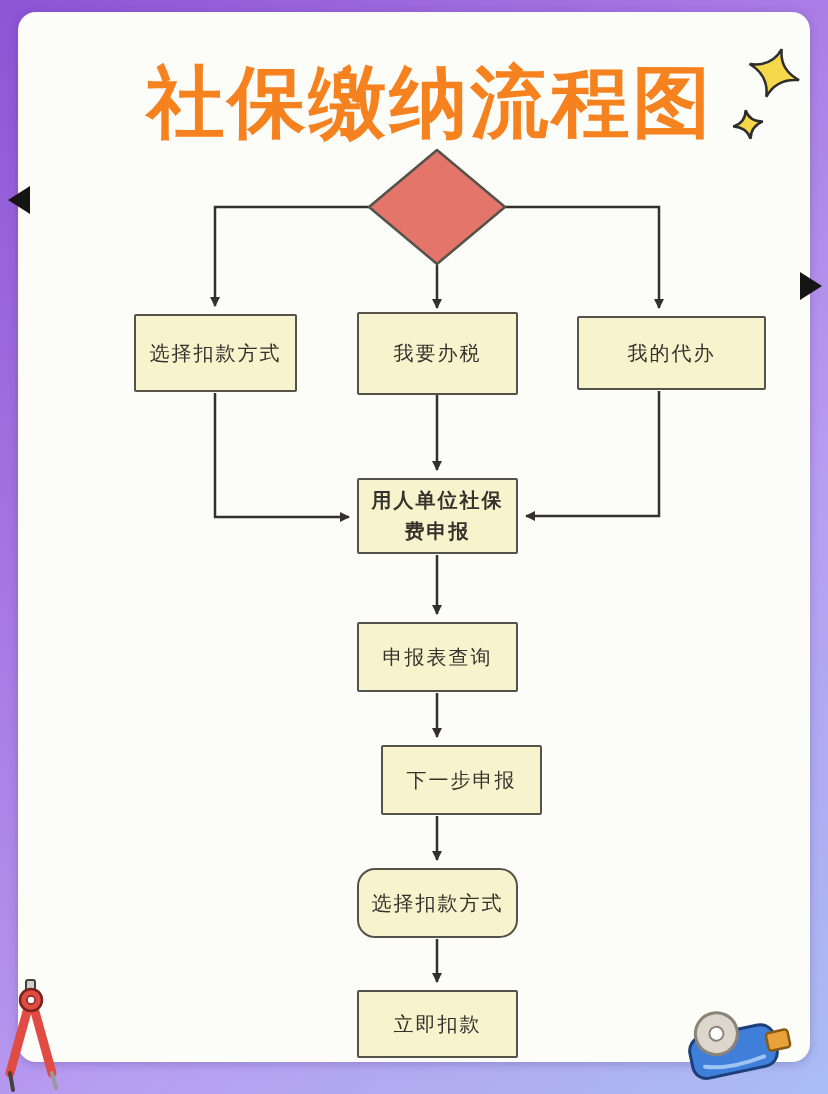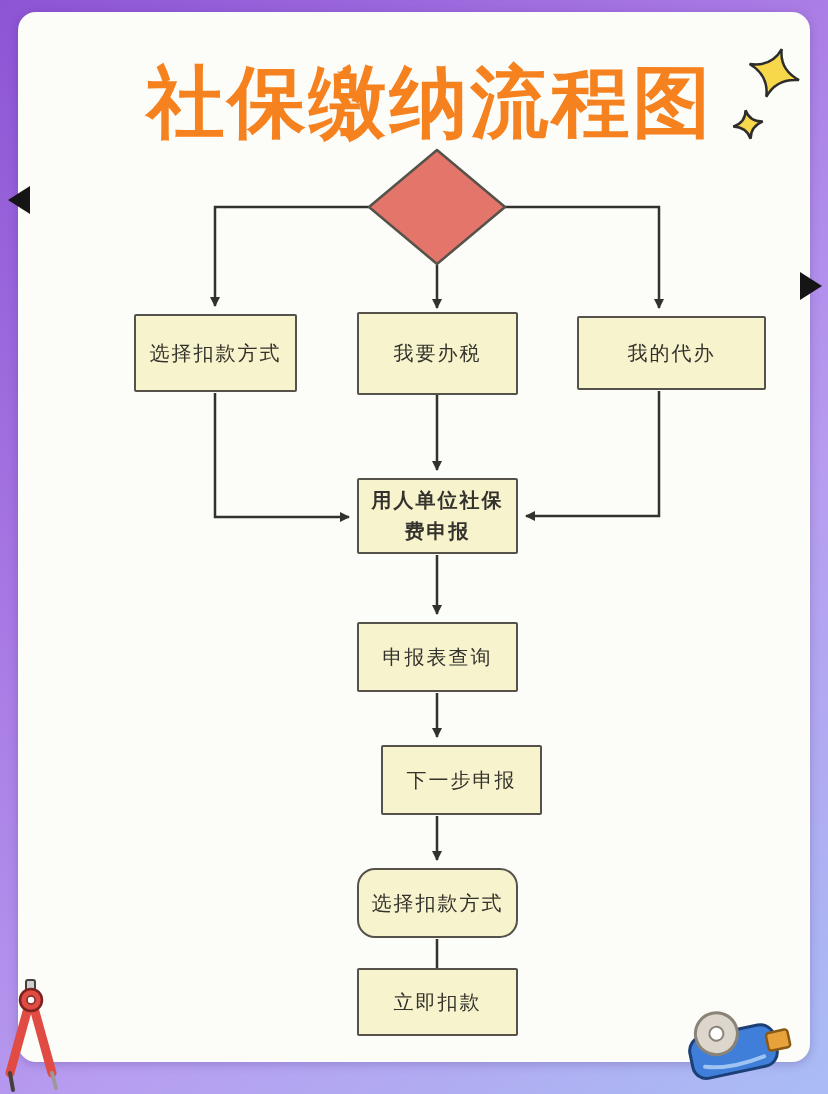--- a/index.html
+++ b/index.html
@@ -100,21 +100,21 @@
 
   <div class="node" style="left:357px;top:622px;width:161px;height:70px;">
     <span class="txt">申报表查询</span>
   </div>
   <div class="node" style="left:357px;top:745px;width:161px;height:70px;margin-left:24px;">
     <span class="txt">下一步申报</span>
   </div>
   <div class="node" style="left:357px;top:868px;width:161px;height:70px;border-radius:18px;">
     <span class="txt">选择扣款方式</span>
   </div>
-  <div class="node" style="left:357px;top:968px;width:161px;height:68px;align-items:center;">
+  <div class="node" style="left:357px;top:990px;width:161px;height:68px;align-items:center;">
     <span class="txt">立即扣款</span>
   </div>
 
   <svg class="deco" style="left:0px;top:978px;" width="78" height="116" viewBox="0 0 78 116">
     <rect x="26" y="2" width="9" height="12" rx="2" fill="#cfcfcf" stroke="#44403a" stroke-width="2"></rect>
     <path d="M28 30 L10 95" stroke="#e04b43" stroke-width="9" stroke-linecap="round"></path>
     <path d="M34 30 L52 95" stroke="#e04b43" stroke-width="9" stroke-linecap="round"></path>
     <path d="M10 95 L13 112" stroke="#44403a" stroke-width="4" stroke-linecap="round"></path>
     <path d="M52 95 L56 110" stroke="#9a9a9a" stroke-width="4" stroke-linecap="round"></path>
     <circle cx="31" cy="22" r="11" fill="#e04b43" stroke="#7a2320" stroke-width="2.5"></circle>

